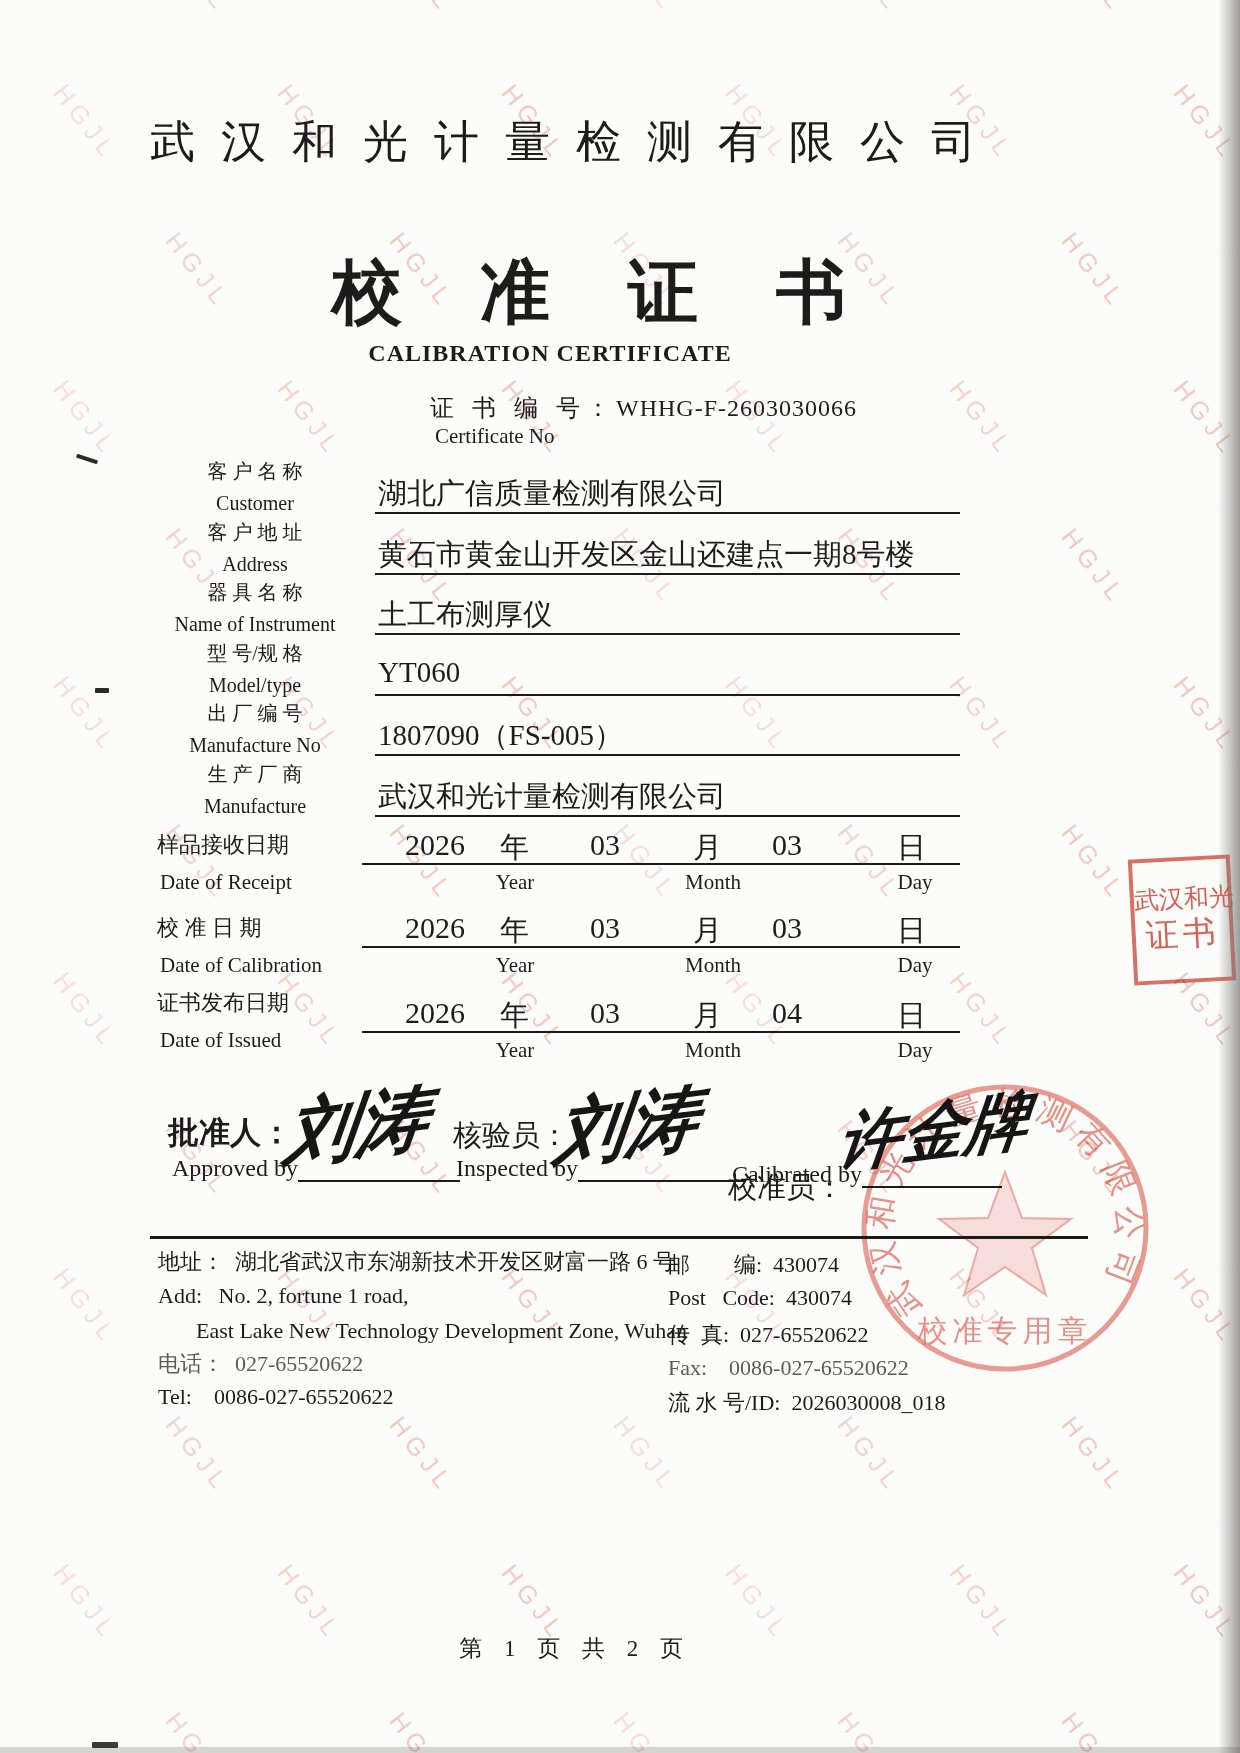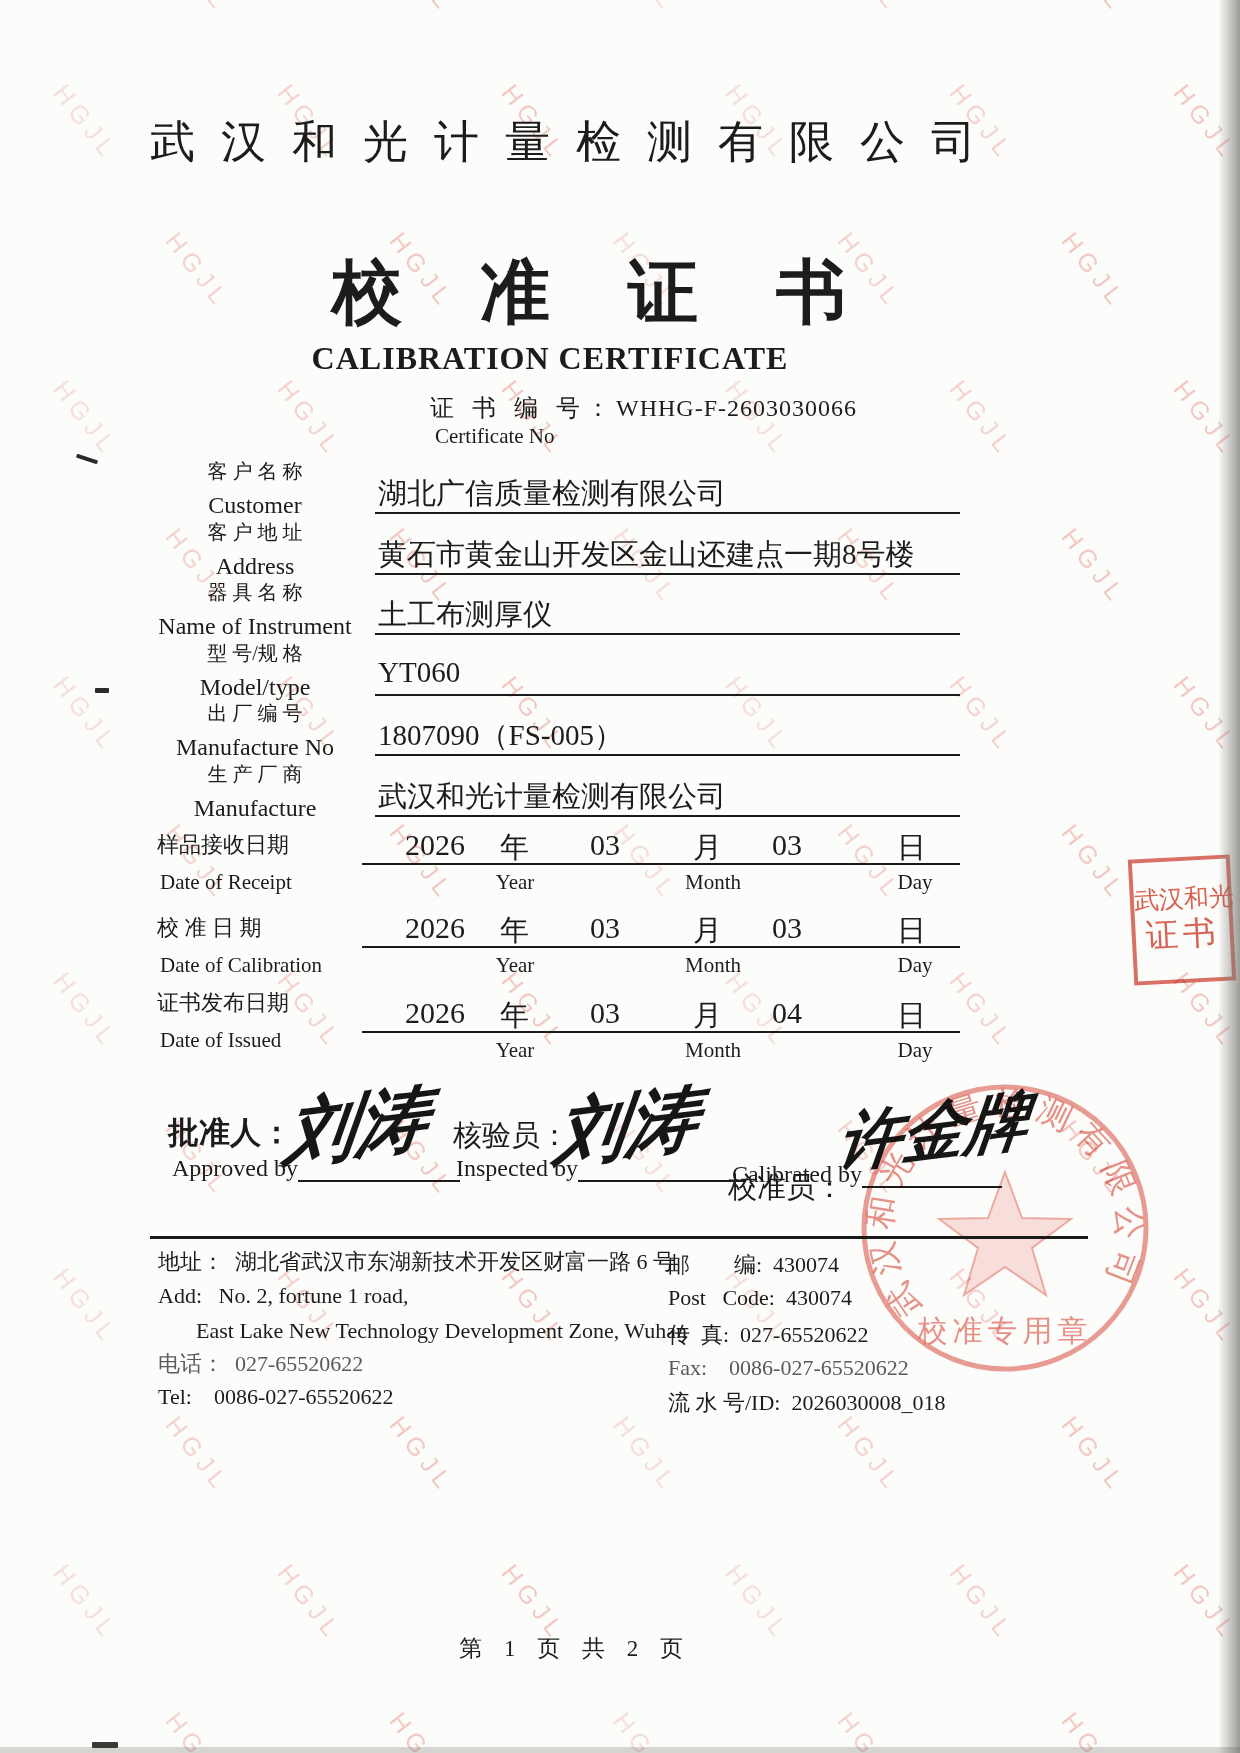--- a/index.html
+++ b/index.html
@@ -16,27 +16,27 @@
     transform:rotate(52deg);white-space:nowrap;pointer-events:none;
   }
   
   .company-cn{left:0;top:112px;width:1100px;text-align:center;
     font-size:45px;letter-spacing:26px;padding-left:26px;font-weight:500;}
   .company-en{left:0;top:190px;width:1100px;text-align:center;
     font-size:34px;font-weight:bold;}
   .title-cn{left:0;top:246px;width:1100px;text-align:center;
     font-size:70px;font-weight:bold;letter-spacing:78px;padding-left:78px;}
   .title-en{left:0;top:340px;width:1100px;text-align:center;
-    font-size:32px;font-weight:bold;letter-spacing:1px;}
+    font-size:24px;font-weight:bold;letter-spacing:1px;}
   .certno{left:430px;top:392px;font-size:24px;letter-spacing:1px;}
   .certno .lbl{letter-spacing:6px;}
   .certno-en{left:435px;top:424px;font-size:21px;}
   
   .f-label-cn{left:150px;width:210px;text-align:center;font-size:20px;white-space:pre;}
-  .f-label-en{left:135px;width:240px;text-align:center;font-size:24px;}
+  .f-label-en{left:135px;width:240px;text-align:center;font-size:20px;}
   .f-value{left:378px;font-size:29px;white-space:nowrap;}
   .uline{left:375px;width:585px;height:2px;background:#1b1b1b;}
   
   .d-label-cn{left:157px;font-size:22px;white-space:pre;}
   .d-label-en{left:160px;font-size:21px;}
   .d-num{font-size:30px;text-align:center;font-family:"Liberation Serif",serif;}
   .d-cjk{font-size:29px;}
   .d-sub{font-size:21px;text-align:center;}
   .d-uline{left:362px;width:598px;height:2px;background:#1b1b1b;}
   

